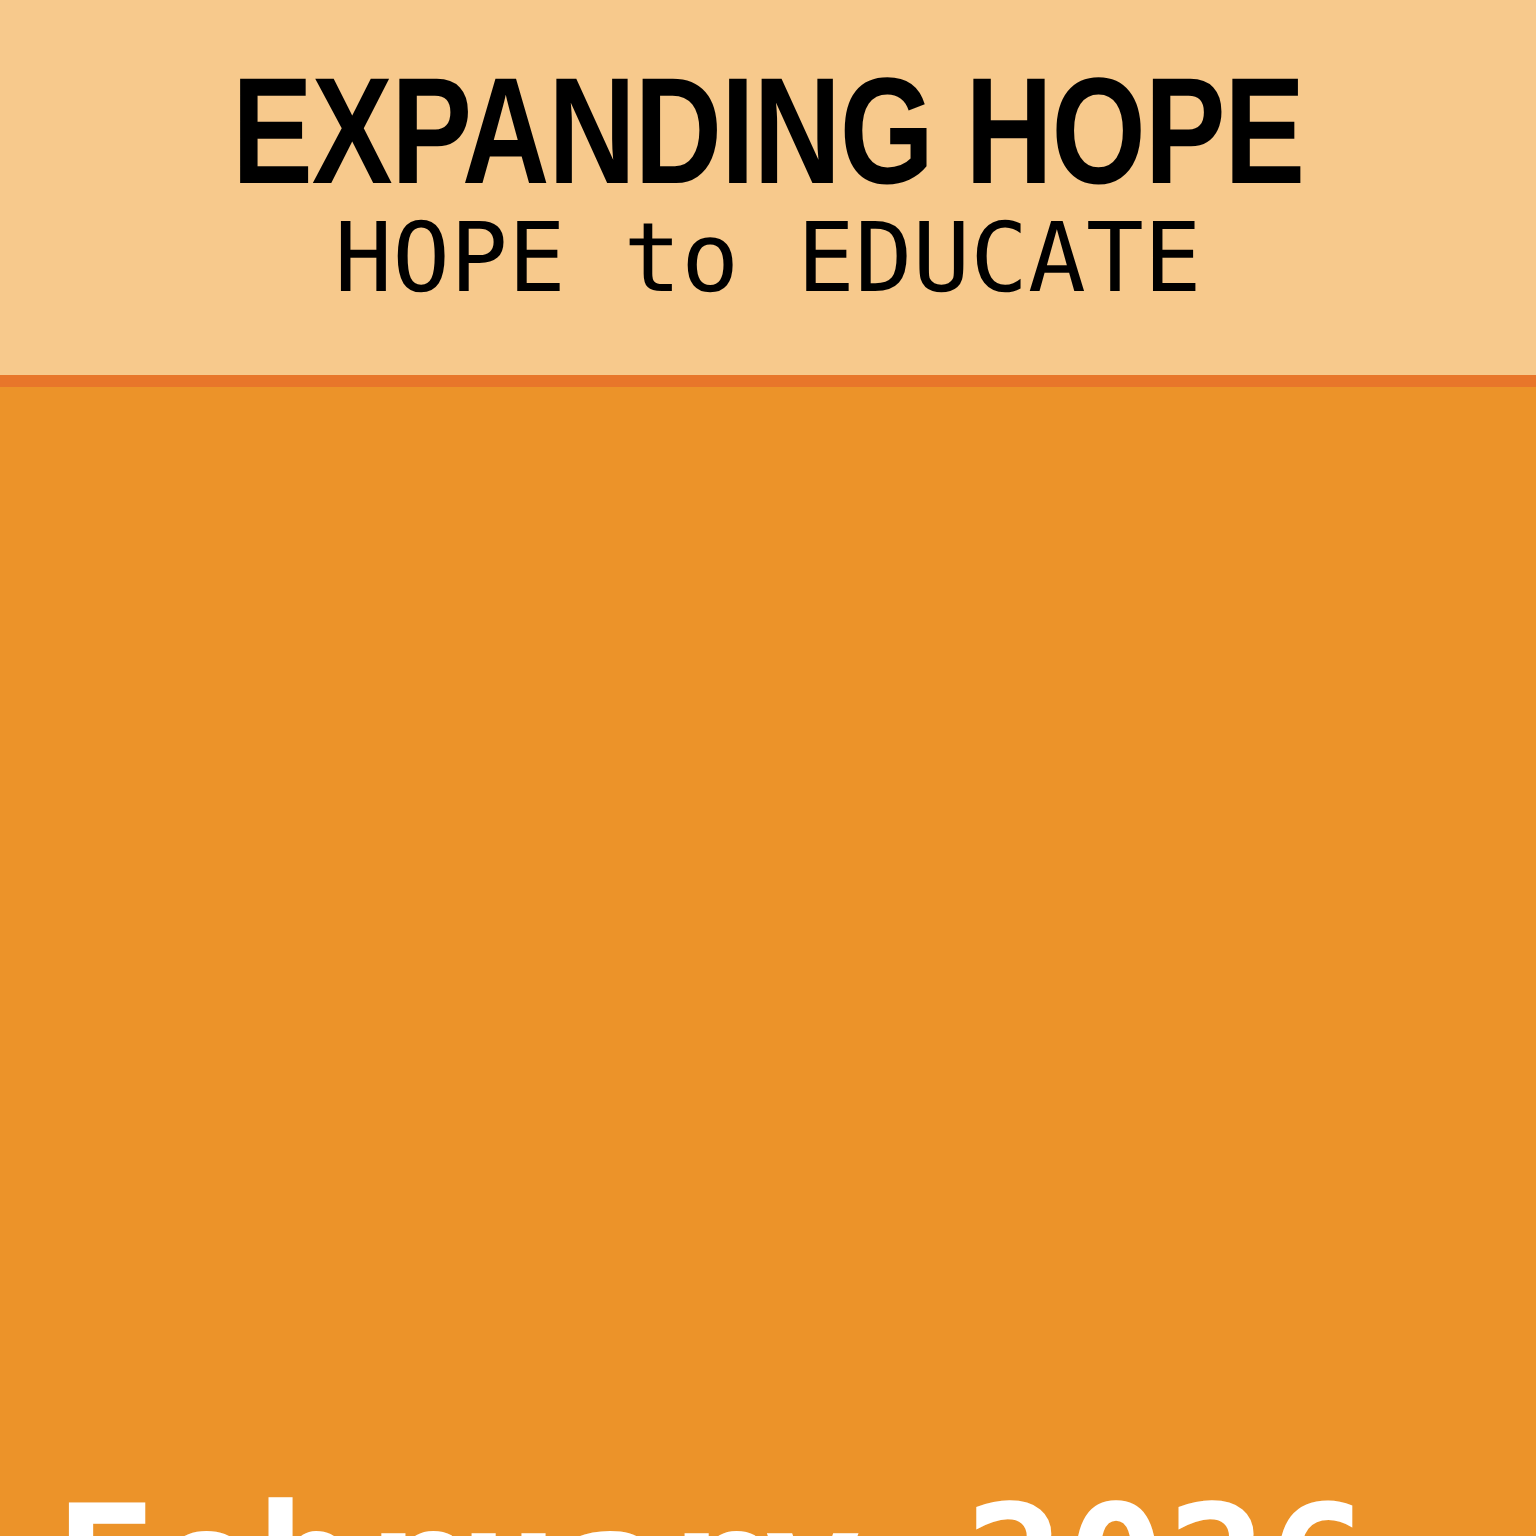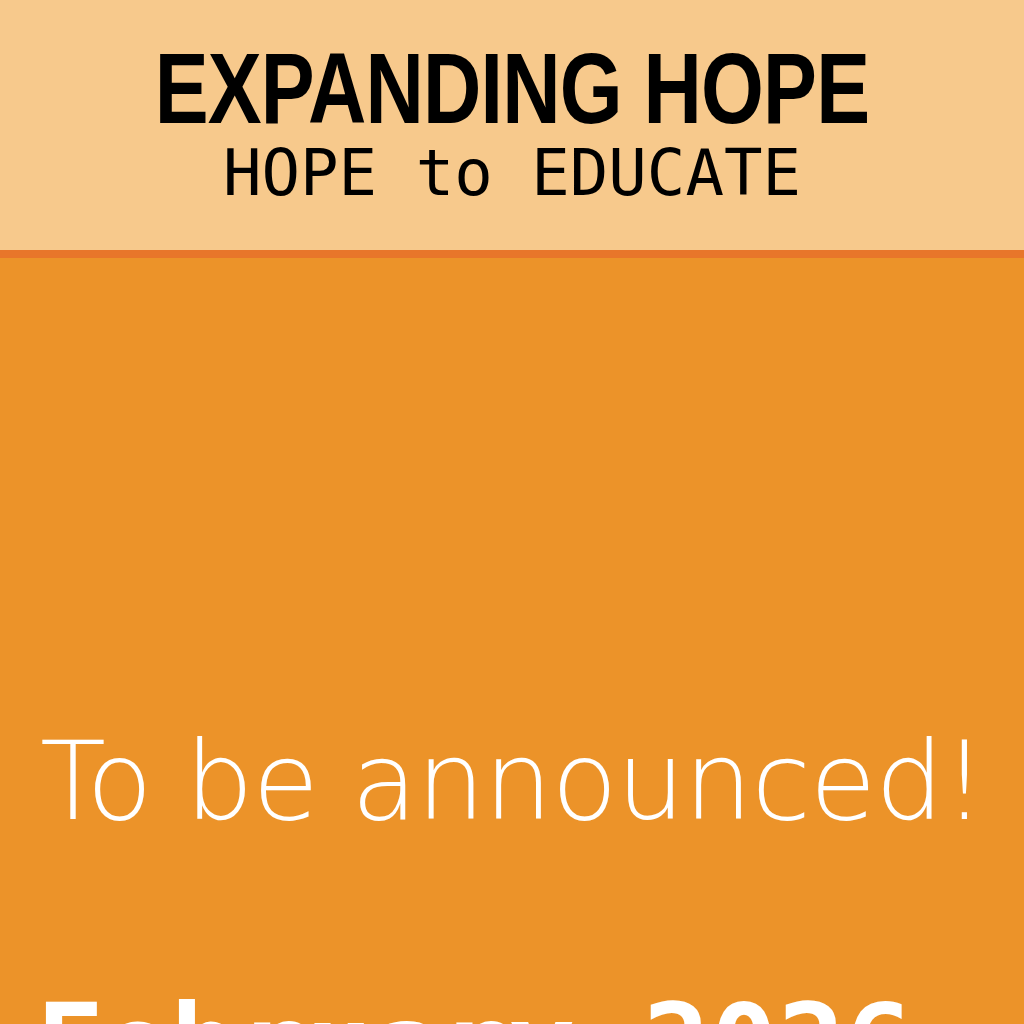--- a/index.html
+++ b/index.html
@@ -126,17 +126,16 @@
 <div id="slide">
 
   <div class="header-band">
     <div class="header-title">EXPANDING HOPE</div>
     <div class="header-subtitle">HOPE to EDUCATE</div>
   </div>
 
   <div class="divider-stripe"></div>
 
   <div class="body-panel">
-    <div class="announce-line">To be announced!</div>
     <div class="date-line">February 2026</div>
   </div>
 
 </div>
 
 </body></html>

